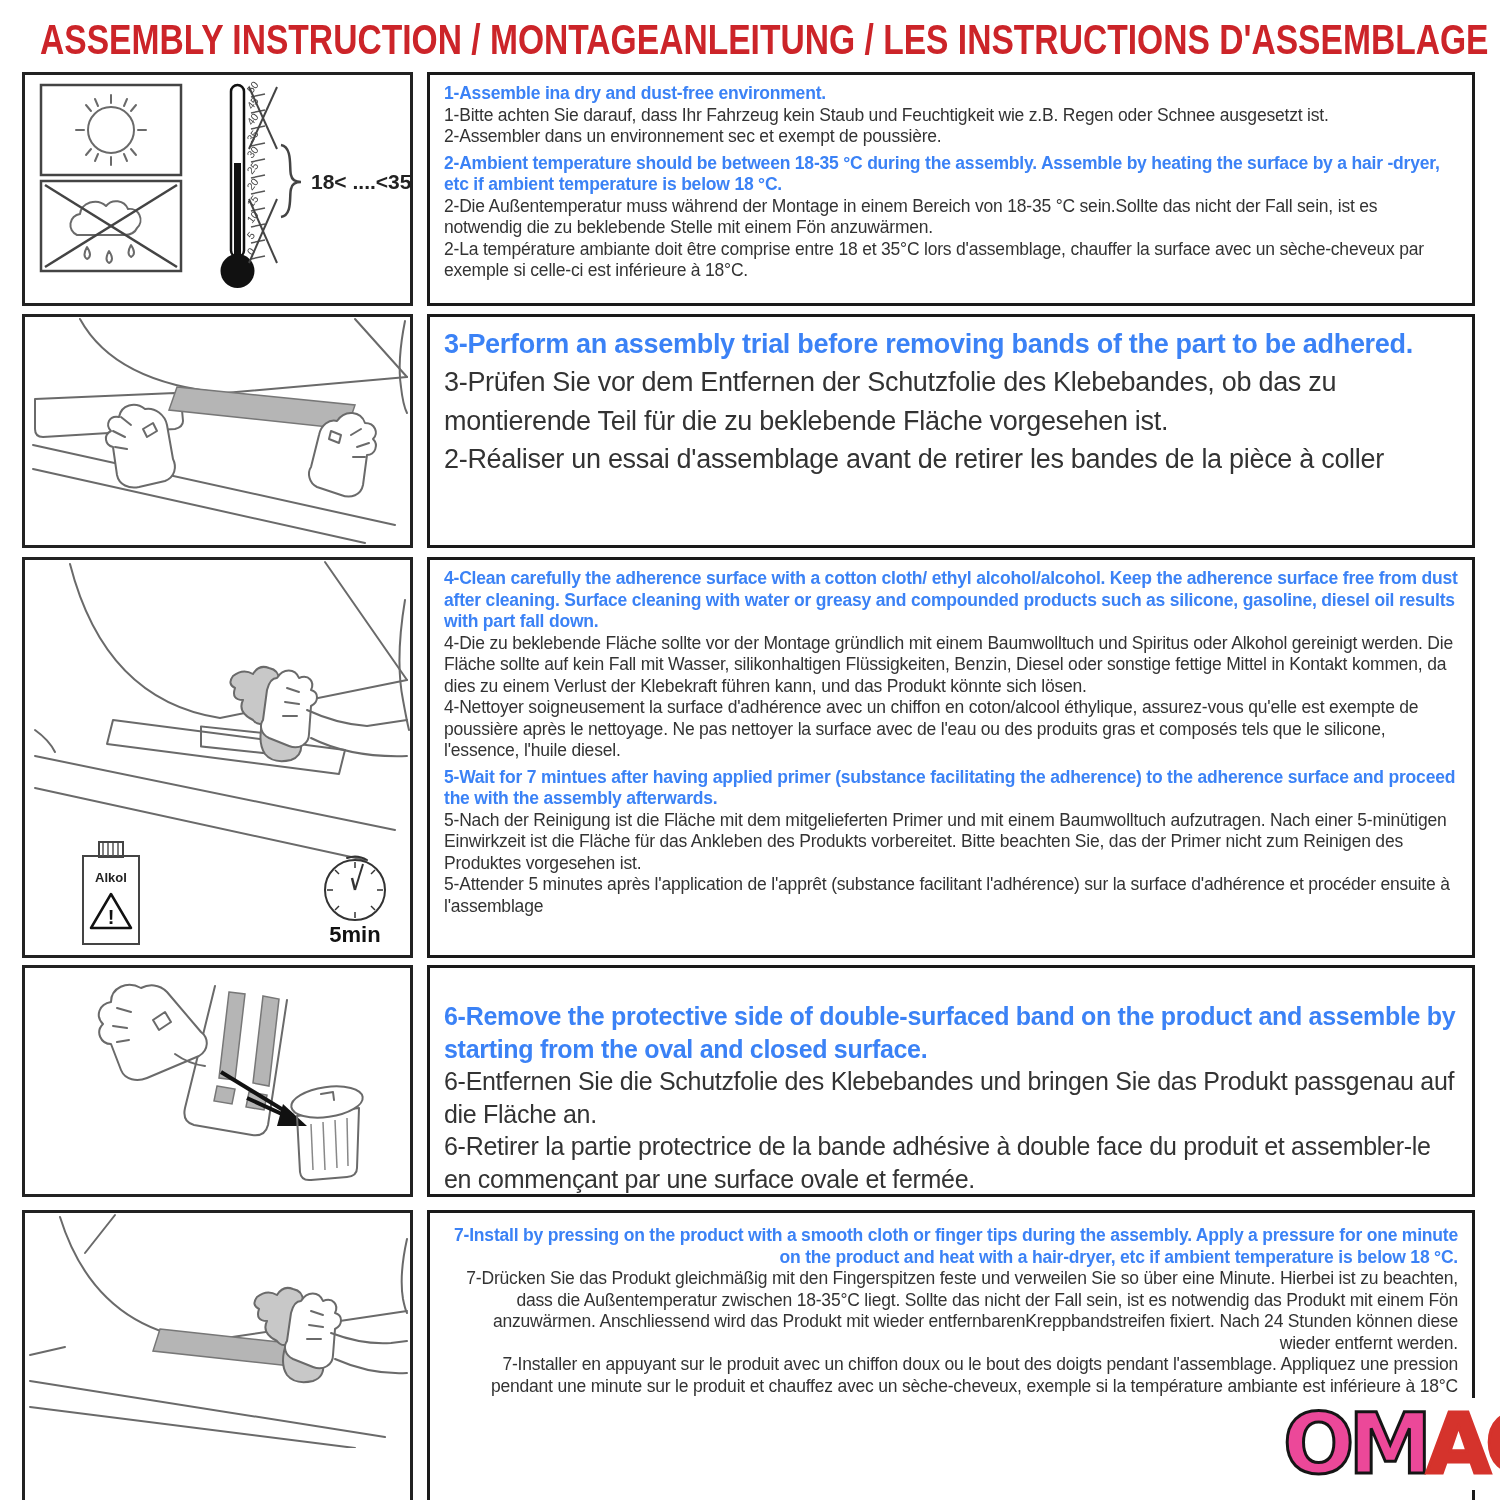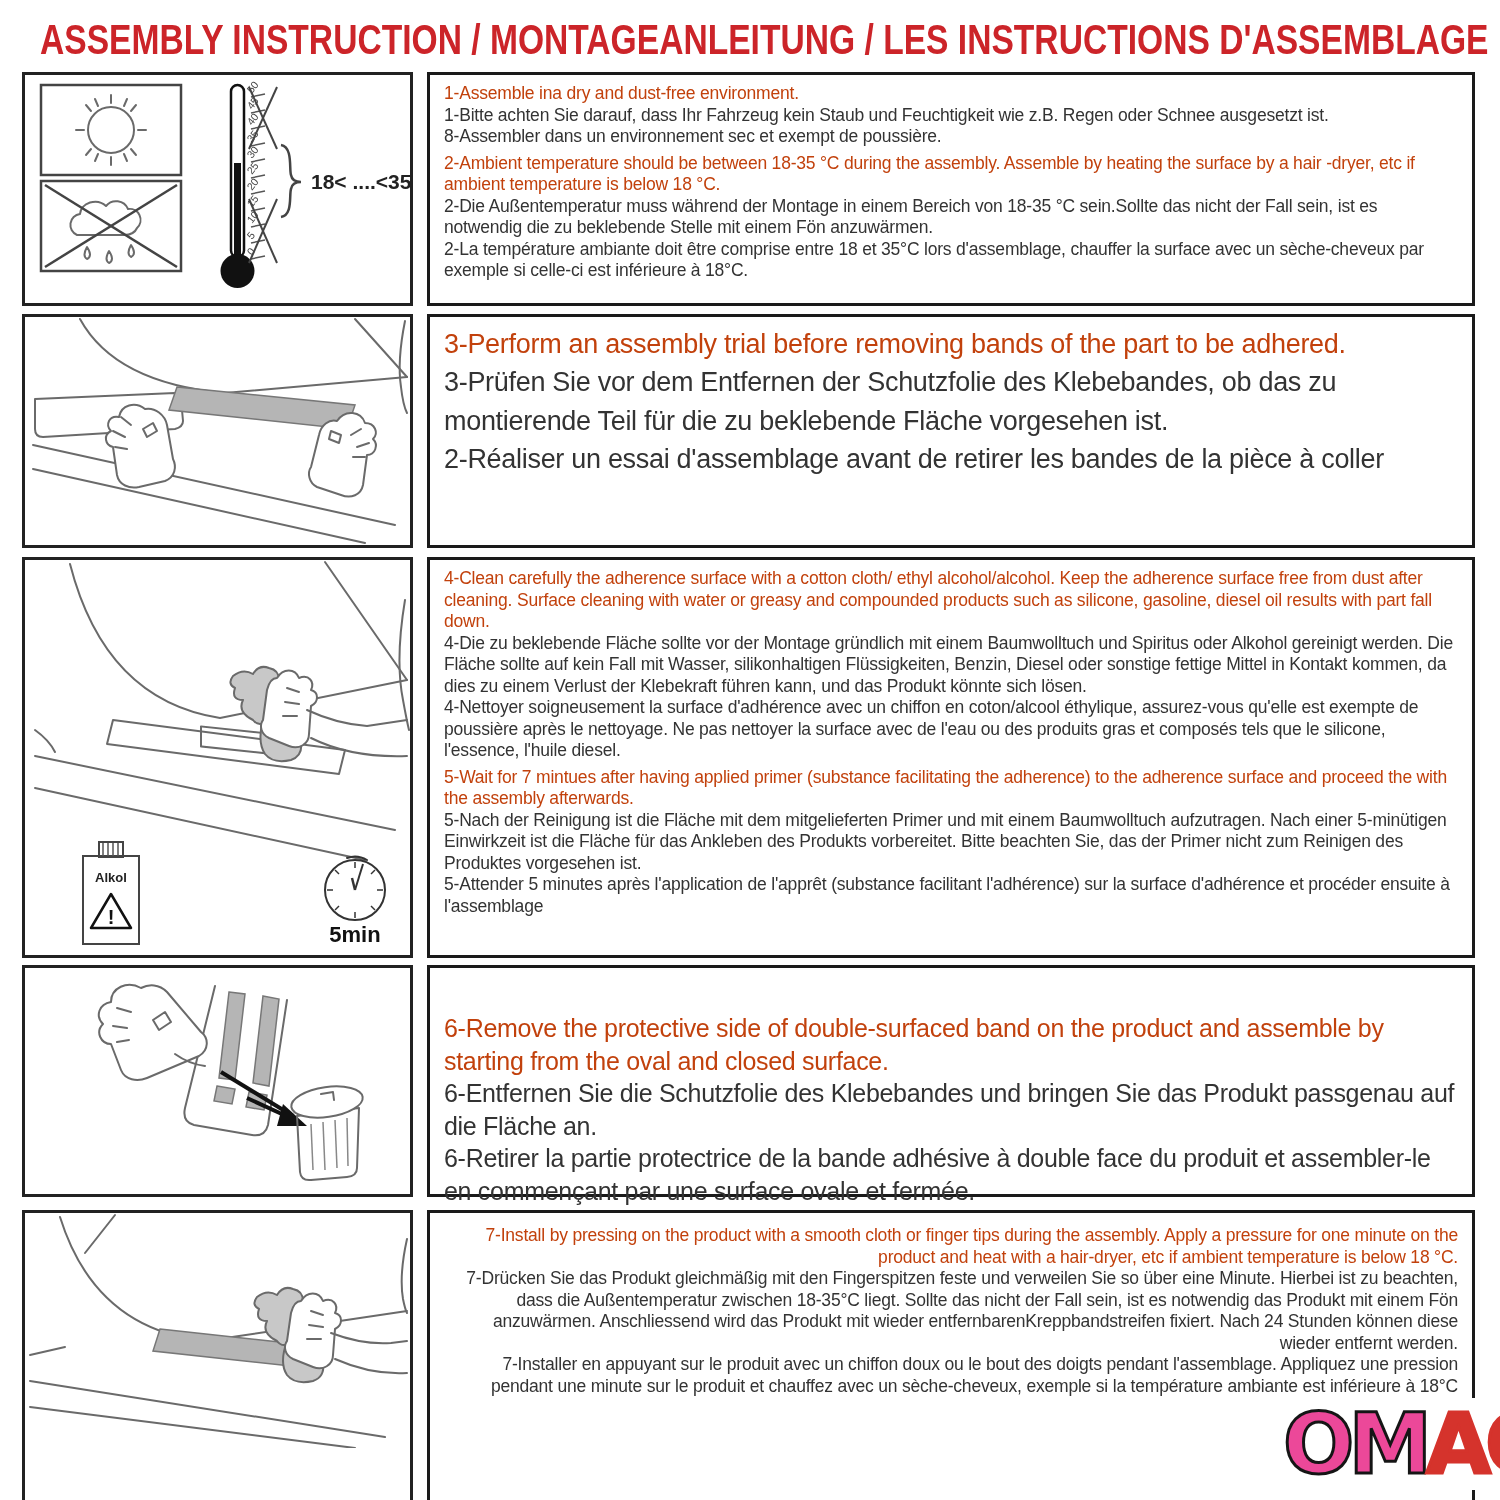--- a/index.html
+++ b/index.html
@@ -16,25 +16,25 @@
   .figbox{
     position:absolute;left:22px;width:391px;height:100%;
     border:3px solid #222;box-sizing:border-box;background:#fff;
   }
   .textbox{
     position:absolute;left:427px;width:1048px;height:100%;
     border:3px solid #1a1a1a;box-sizing:border-box;background:#fff;
     padding:8px 14px 6px 14px;color:#333;
   }
   .textbox p{margin:0;}
-  .textbox p.b{font-weight:normal;color:#c2410c;}
+  .textbox p.b{font-weight:bold;color:#3b82f6;}
   .textbox p.gap{margin-top:5px;}
   .t-small{font-size:17.5px;line-height:1.23;letter-spacing:-0.2px;}
   .t-big{font-size:27px;line-height:1.42;letter-spacing:-0.3px;}
-  .t-mid{font-size:25px;line-height:1.30;letter-spacing:-0.3px;padding-top:44px;}
+  .t-mid{font-size:25px;line-height:1.30;letter-spacing:-0.3px;padding-top:32px;}
   .t5{padding-top:12px;}
   svg{display:block;}
   .ln{stroke:#6a6a6a;stroke-width:2;fill:none;stroke-linecap:round;stroke-linejoin:round;}
   .lnd{stroke:#444;stroke-width:2.5;fill:none;}
   .hand{fill:#ffffff;stroke:#6a6a6a;stroke-width:2;stroke-linejoin:round;}
   .cloth{fill:#c8c8c8;stroke:#6a6a6a;stroke-width:2;stroke-linejoin:round;}
   .strip{fill:#b5b5b5;stroke:#777;stroke-width:1.5;}
   .figtext{font-family:"Liberation Sans",sans-serif;fill:#222;}
   .logo{
     position:absolute;left:1283px;top:1398px;width:220px;height:92px;
@@ -123,21 +123,21 @@
         </g>
 
         <path class="lnd" d="M256,70 C268,72 264,94 266,100 C267,106 273,107 276,107 C273,107 267,108 266,114 C264,120 268,140 256,142" style="stroke-width:2.5"></path>
         <text x="286" y="114" class="figtext" style="font-size:21px;font-weight:bold;">18&lt; ....&lt;35 C</text>
       </g>
     </svg>
   </div>
   <div class="textbox t-small">
     <p class="b">1-Assemble ina dry and dust-free environment.</p>
     <p>1-Bitte achten Sie darauf, dass Ihr Fahrzeug kein Staub und Feuchtigkeit wie z.B. Regen oder Schnee ausgesetzt ist.</p>
-    <p>8-Assembler dans un environnement sec et exempt de poussière.</p>
+    <p>2-Assembler dans un environnement sec et exempt de poussière.</p>
     <p class="b gap">2-Ambient temperature should be between 18-35 °C  during the assembly. Assemble by heating the surface by a hair -dryer, etc if ambient temperature is below 18 °C.</p>
     <p>2-Die Außentemperatur muss während der Montage in einem Bereich von 18-35 °C  sein.Sollte das nicht der Fall sein, ist es notwendig die zu beklebende Stelle mit einem Fön anzuwärmen.</p>
     <p>2-La température ambiante doit être comprise entre 18 et 35°C lors d'assemblage, chauffer la surface avec un sèche-cheveux par exemple si celle-ci est inférieure à 18°C.</p>
   </div>
 </div>
 
 <div class="row" style="top:314px;height:234px;">
   <div class="figbox">
     <svg width="385" height="228" viewBox="0 0 385 228">
 

